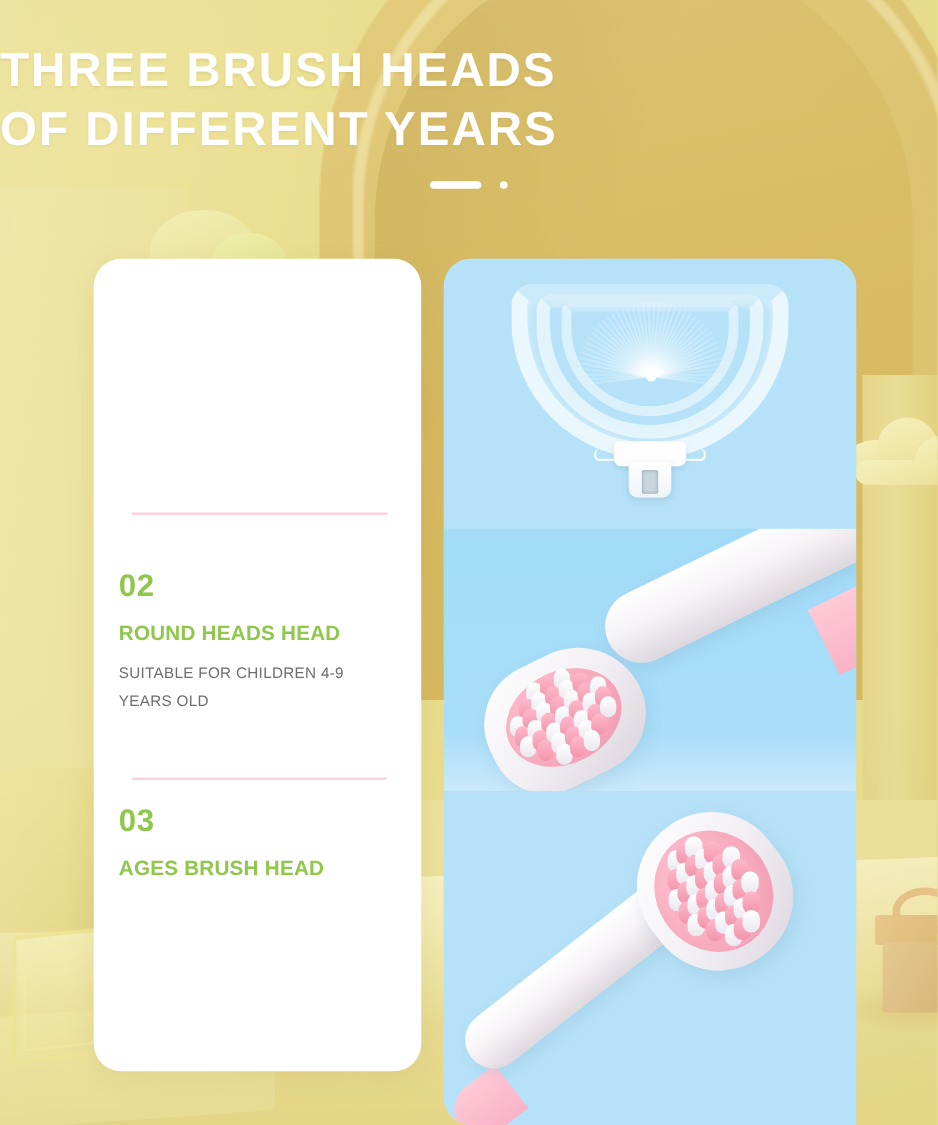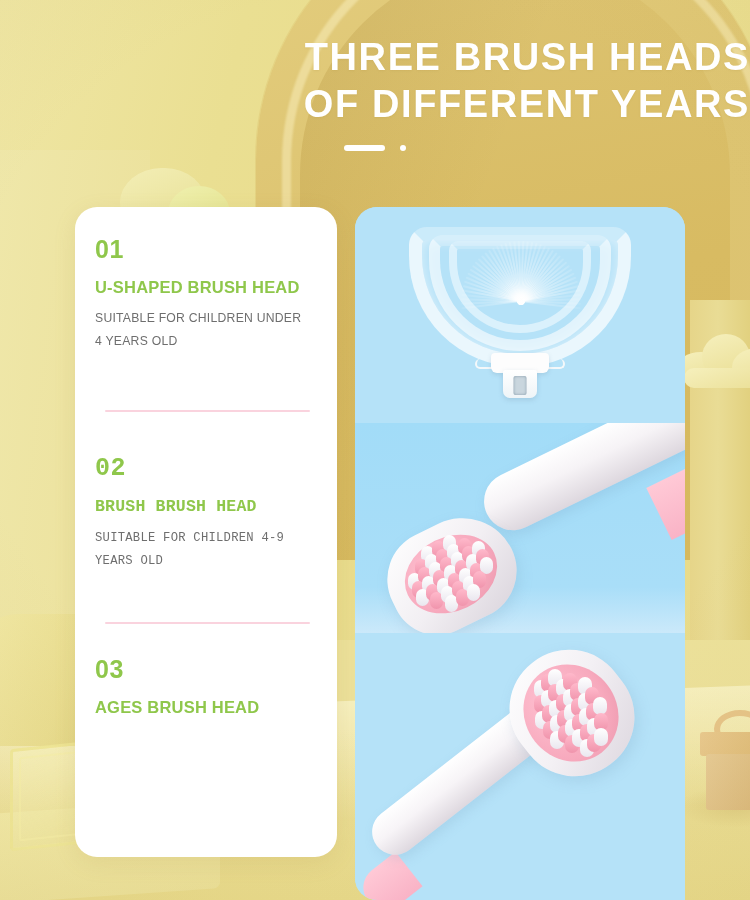--- a/index.html
+++ b/index.html
@@ -123,21 +123,21 @@
     background:radial-gradient(ellipse,rgba(205,180,105,.4) 0%,rgba(205,180,105,0) 70%);
   }
   .bg-vignette{
     position:absolute;inset:0;
     background:radial-gradient(ellipse 120% 90% at 50% 40%,rgba(255,255,255,0) 45%,rgba(190,165,85,.18) 100%);
     pointer-events:none;
   }
 
   
   .title-wrap{
-    position:absolute;left:0;right:0;top:34px;text-align:right;
+    position:absolute;left:0;right:0;top:34px;text-align:left;
   }
   .title-line{
     color:#ffffff;font-weight:700;font-size:38px;letter-spacing:1.6px;
     line-height:47px;text-shadow:0 1px 2px rgba(180,150,70,.18);
     font-family:"Liberation Sans", sans-serif;
   }
   .divider{
     margin:17px auto 0;width:62px;height:6px;position:relative;
   }
   .divider .bar{
@@ -148,22 +148,22 @@
   }
 
   
   .card{
     position:absolute;left:75px;top:207px;width:262px;height:650px;
     background:#ffffff;border-radius:22px;
     box-shadow:0 6px 22px rgba(170,145,70,.14);
   }
   .item{position:absolute;left:20px;width:222px;}
   .item-1{top:27px;}
-  .item-2{top:247px;font-family:Liberation Mono, monospace;}
-  .item-3{top:447px;}
+  .item-2{top:247px;}
+  .item-3{top:435px;}
   .item-num{
     color:#8fc74b;font-weight:700;font-size:25px;letter-spacing:.5px;line-height:30px;
   }
   .item-title{
     color:#8fc74b;font-weight:700;font-size:16.5px;letter-spacing:.2px;
     line-height:22px;margin-top:12px;
   }
   .item-desc{
     color:#6e6e6e;font-size:12.2px;letter-spacing:.25px;line-height:23px;
     margin-top:9px;max-width:216px;
@@ -334,30 +334,25 @@
     <div class="title-line">THREE BRUSH HEADS</div>
     <div class="title-line">OF DIFFERENT YEARS</div>
     <div class="divider">
       <span class="bar"></span>
         <span class="dot"></span>
     </div>
   </div>
 
   <div class="card">
 
-    <div class="item item-1">
-      <div class="item-num">01</div>
-      <div class="item-title">U-SHAPED BRUSH HEAD</div>
-      <div class="item-desc">SUITABLE FOR CHILDREN UNDER 4 YEARS OLD</div>
-    </div>
     <div class="sep sep-1"></div>
 
     <div class="item item-2">
       <div class="item-num">02</div>
-      <div class="item-title">BRUSH BRUSH HEAD</div>
+      <div class="item-title">ROUND HEADS HEAD</div>
       <div class="item-desc">SUITABLE FOR CHILDREN 4-9 YEARS OLD</div>
     </div>
     <div class="sep sep-2"></div>
 
     <div class="item item-3">
       <div class="item-num">03</div>
       <div class="item-title">AGES BRUSH HEAD</div>
     </div>
 
   </div>

